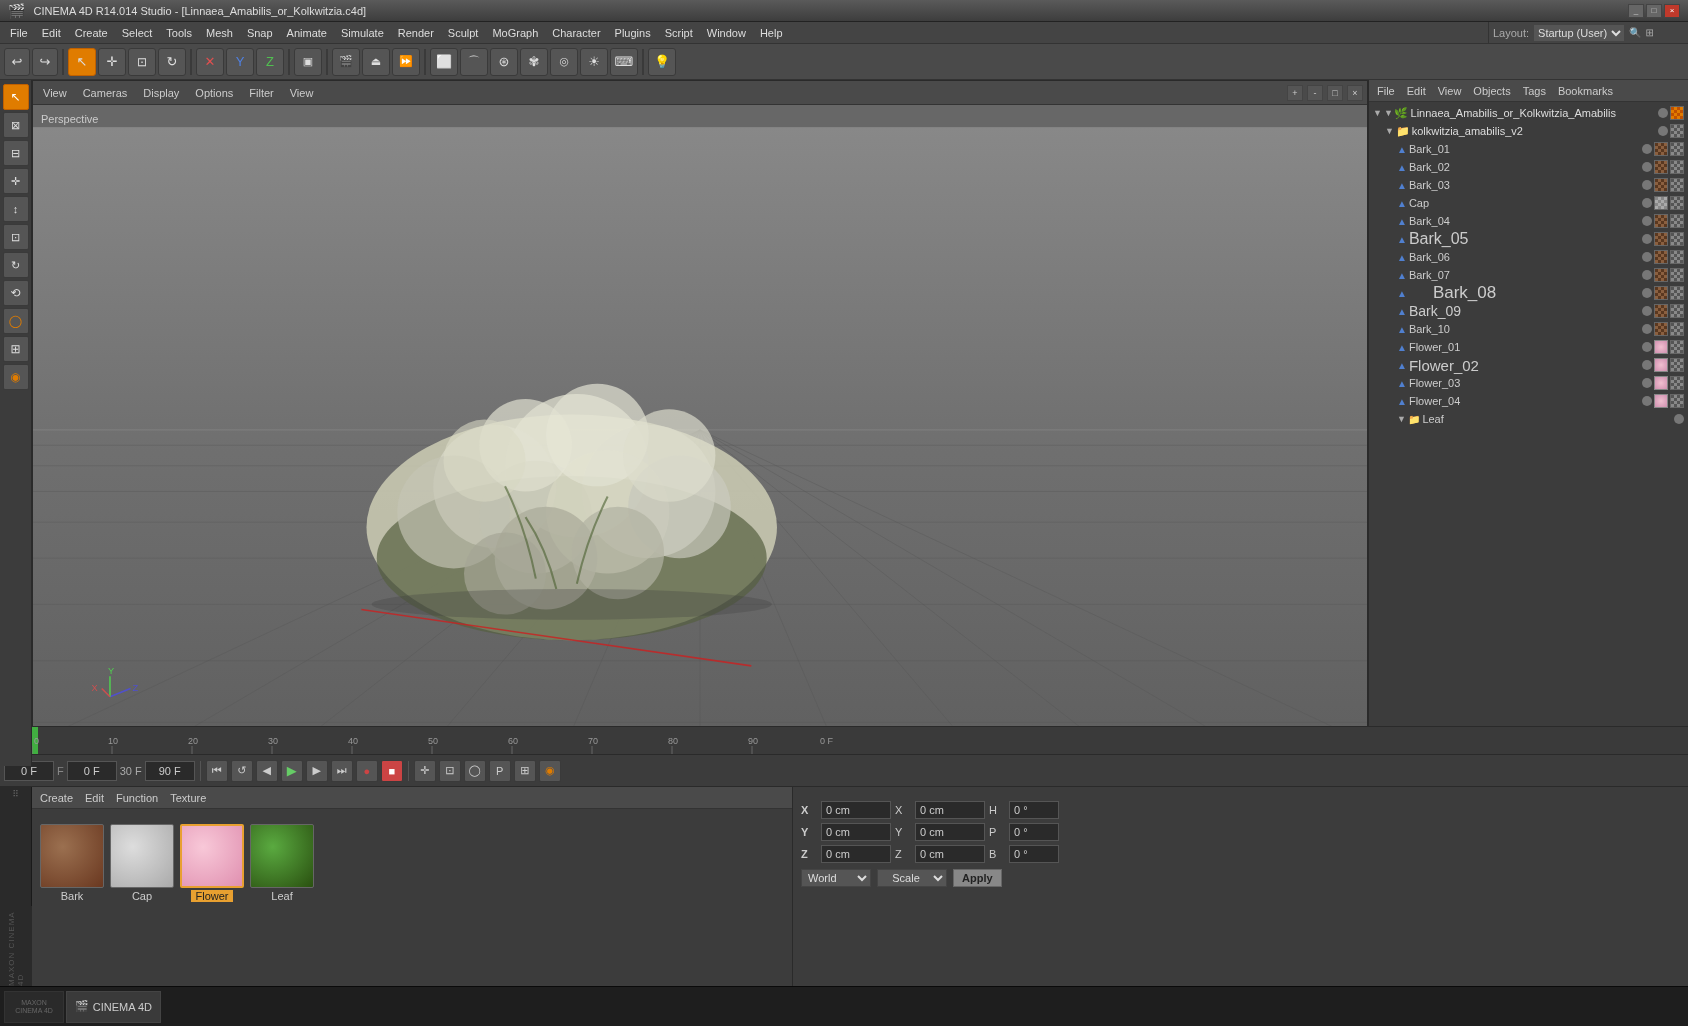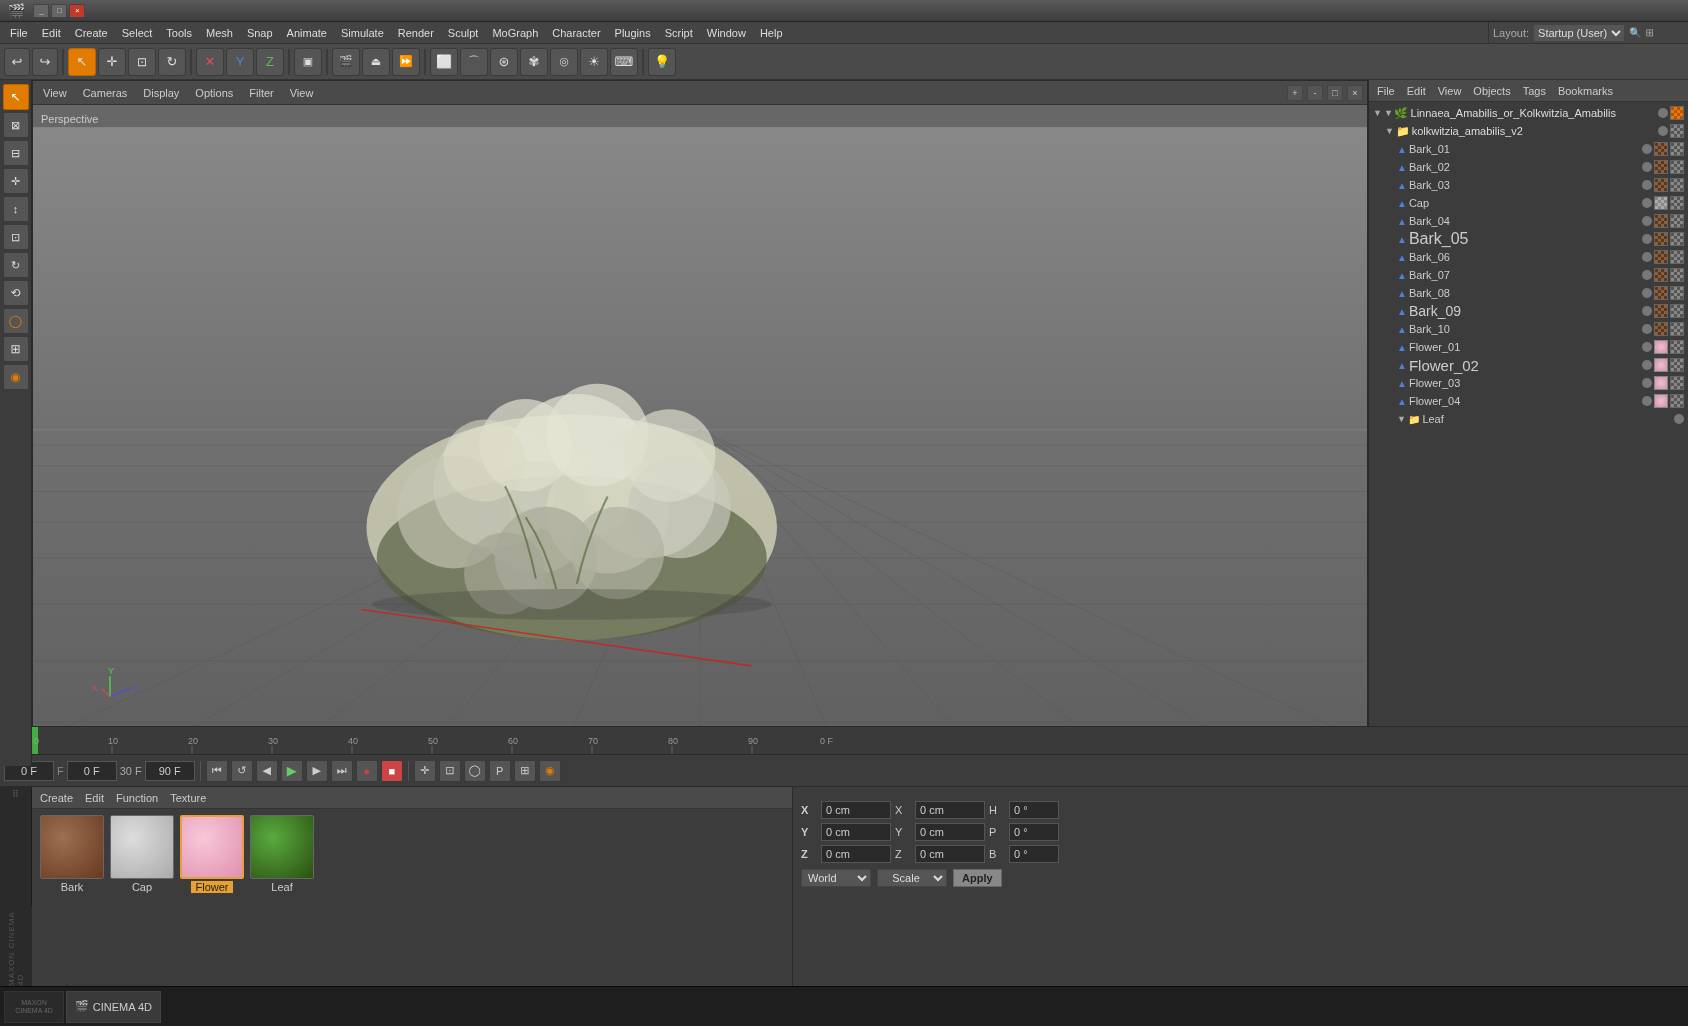--- a/index.html
+++ b/index.html
@@ -97,20 +97,21 @@
       padding: 0 2px;
     }
   </style>
 </head>
 <body>
 
 <div id="app">
 
   <div id="title-bar" style="position:absolute;top:0;left:0;right:0;height:22px;background:linear-gradient(to bottom,#5a5a5a,#3d3d3d);display:flex;align-items:center;padding:0 8px;border-bottom:1px solid #222;z-index:100;">
     <span style="margin-right:8px;font-size:14px;">🎬</span>
+    <span style="flex:1;font-size:11px;color:#ddd;">CINEMA 4D R14.014 Studio - [Linnaea_Amabilis_or_Kolkwitzia.c4d]</span>
     <div style="display:flex;gap:2px;">
       <div style="width:16px;height:14px;background:#666;border:1px solid #444;display:flex;align-items:center;justify-content:center;font-size:8px;cursor:pointer;color:#ccc;">_</div>
       <div style="width:16px;height:14px;background:#666;border:1px solid #444;display:flex;align-items:center;justify-content:center;font-size:8px;cursor:pointer;color:#ccc;">□</div>
       <div style="width:16px;height:14px;background:#c0392b;border:1px solid #444;display:flex;align-items:center;justify-content:center;font-size:8px;cursor:pointer;color:white;">×</div>
     </div>
   </div>
 
   <div id="menu-bar" style="position:absolute;top:22px;left:0;right:200px;height:22px;background:#444;display:flex;align-items:center;padding:0 4px;border-bottom:1px solid #333;z-index:99;">
     <span class="menu-item">File</span>
     <span class="menu-item">Edit</span>
@@ -377,21 +378,21 @@
       </div>
       <div style="display:flex;align-items:center;height:18px;padding:0 2px;padding-left:26px;cursor:pointer;gap:2px;">
         <span style="font-size:10px;color:#5080d0;">▲</span>
         <span style="flex:1;font-size:11px;color:#ccc;">Bark_07</span>
         <span style="width:10px;height:10px;border-radius:50%;background:#777;display:inline-block;"></span>
         <span style="width:14px;height:14px;background:repeating-conic-gradient(#8B6040 0% 25%,#5a3820 0% 50%) 0 0/6px 6px;border:1px solid #666;display:inline-block;"></span>
         <span style="width:14px;height:14px;background:repeating-conic-gradient(#888 0% 25%,#555 0% 50%) 0 0/6px 6px;border:1px solid #666;display:inline-block;"></span>
       </div>
       <div style="display:flex;align-items:center;height:18px;padding:0 2px;padding-left:26px;cursor:pointer;gap:2px;">
         <span style="font-size:10px;color:#5080d0;">▲</span>
-        <span style="flex:1;font-size:11px;color:#ccc;">Bark_08</span>
+        <span style="flex:1;font-size:17px;color:#ccc;margin-left:24px;">Bark_08</span>
         <span style="width:10px;height:10px;border-radius:50%;background:#777;display:inline-block;"></span>
         <span style="width:14px;height:14px;background:repeating-conic-gradient(#8B6040 0% 25%,#5a3820 0% 50%) 0 0/6px 6px;border:1px solid #666;display:inline-block;"></span>
         <span style="width:14px;height:14px;background:repeating-conic-gradient(#888 0% 25%,#555 0% 50%) 0 0/6px 6px;border:1px solid #666;display:inline-block;"></span>
       </div>
       <div style="display:flex;align-items:center;height:18px;padding:0 2px;padding-left:26px;cursor:pointer;gap:2px;">
         <span style="font-size:10px;color:#5080d0;">▲</span>
         <span style="flex:1;font-size:14px;color:#ccc;">Bark_09</span>
         <span style="width:10px;height:10px;border-radius:50%;background:#777;display:inline-block;"></span>
         <span style="width:14px;height:14px;background:repeating-conic-gradient(#8B6040 0% 25%,#5a3820 0% 50%) 0 0/6px 6px;border:1px solid #666;display:inline-block;"></span>
         <span style="width:14px;height:14px;background:repeating-conic-gradient(#888 0% 25%,#555 0% 50%) 0 0/6px 6px;border:1px solid #666;display:inline-block;"></span>
@@ -542,21 +543,21 @@
 
       <div style="width:760px;display:flex;flex-direction:column;">
 
         <div style="height:22px;background:#4a4a4a;display:flex;align-items:center;padding:0 4px;gap:4px;font-size:11px;border-bottom:1px solid #333;">
           <span style="padding:2px 4px;cursor:pointer;color:#ccc;">Create</span>
           <span style="padding:2px 4px;cursor:pointer;color:#ccc;">Edit</span>
           <span style="padding:2px 4px;cursor:pointer;color:#ccc;">Function</span>
           <span style="padding:2px 4px;cursor:pointer;color:#ccc;">Texture</span>
         </div>
 
-        <div style="display:flex;gap:6px;padding:6px 8px;flex:1;">
+        <div style="display:flex;gap:6px;padding:15px 8px;flex:1;">
 
           <div style="display:flex;flex-direction:column;align-items:center;cursor:pointer;">
             <div style="width:64px;height:64px;border:1px solid #666;border-radius:2px;background:radial-gradient(circle at 35% 35%,#9B7050,#6a3820);"></div>
             <span style="font-size:11px;color:#ccc;margin-top:2px;">Bark</span>
           </div>
 
           <div style="display:flex;flex-direction:column;align-items:center;cursor:pointer;">
             <div style="width:64px;height:64px;border:1px solid #666;border-radius:2px;background:radial-gradient(circle at 35% 35%,#dddddd,#aaaaaa);"></div>
             <span style="font-size:11px;color:#ccc;margin-top:2px;">Cap</span>
           </div>

